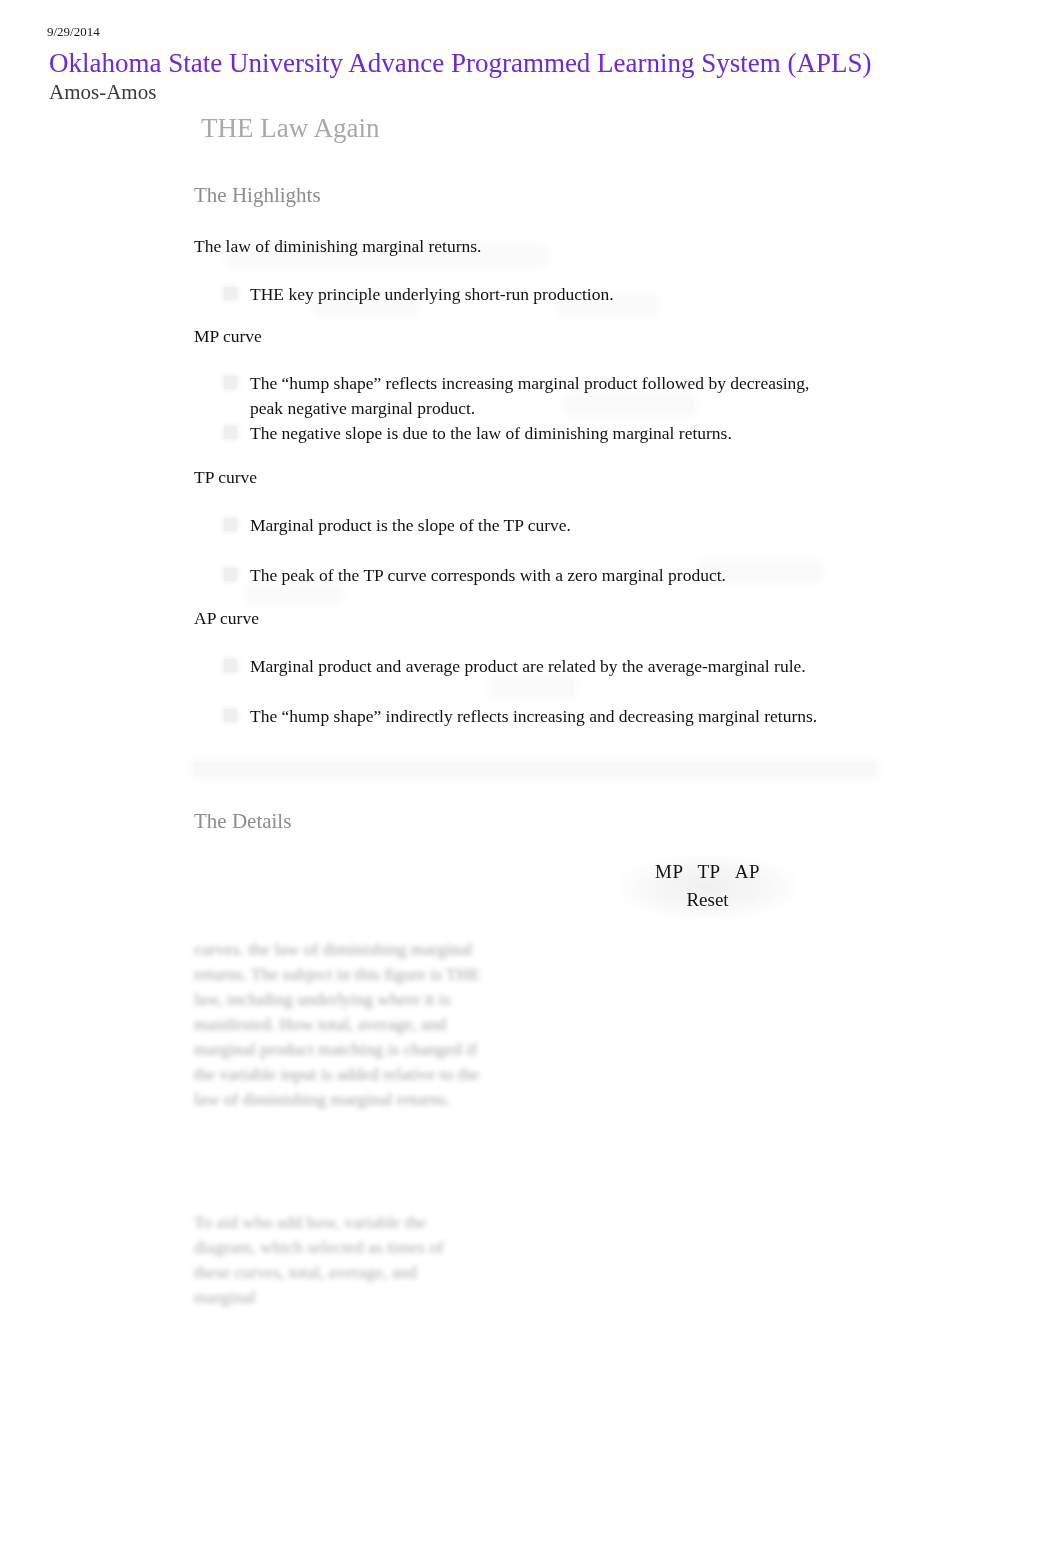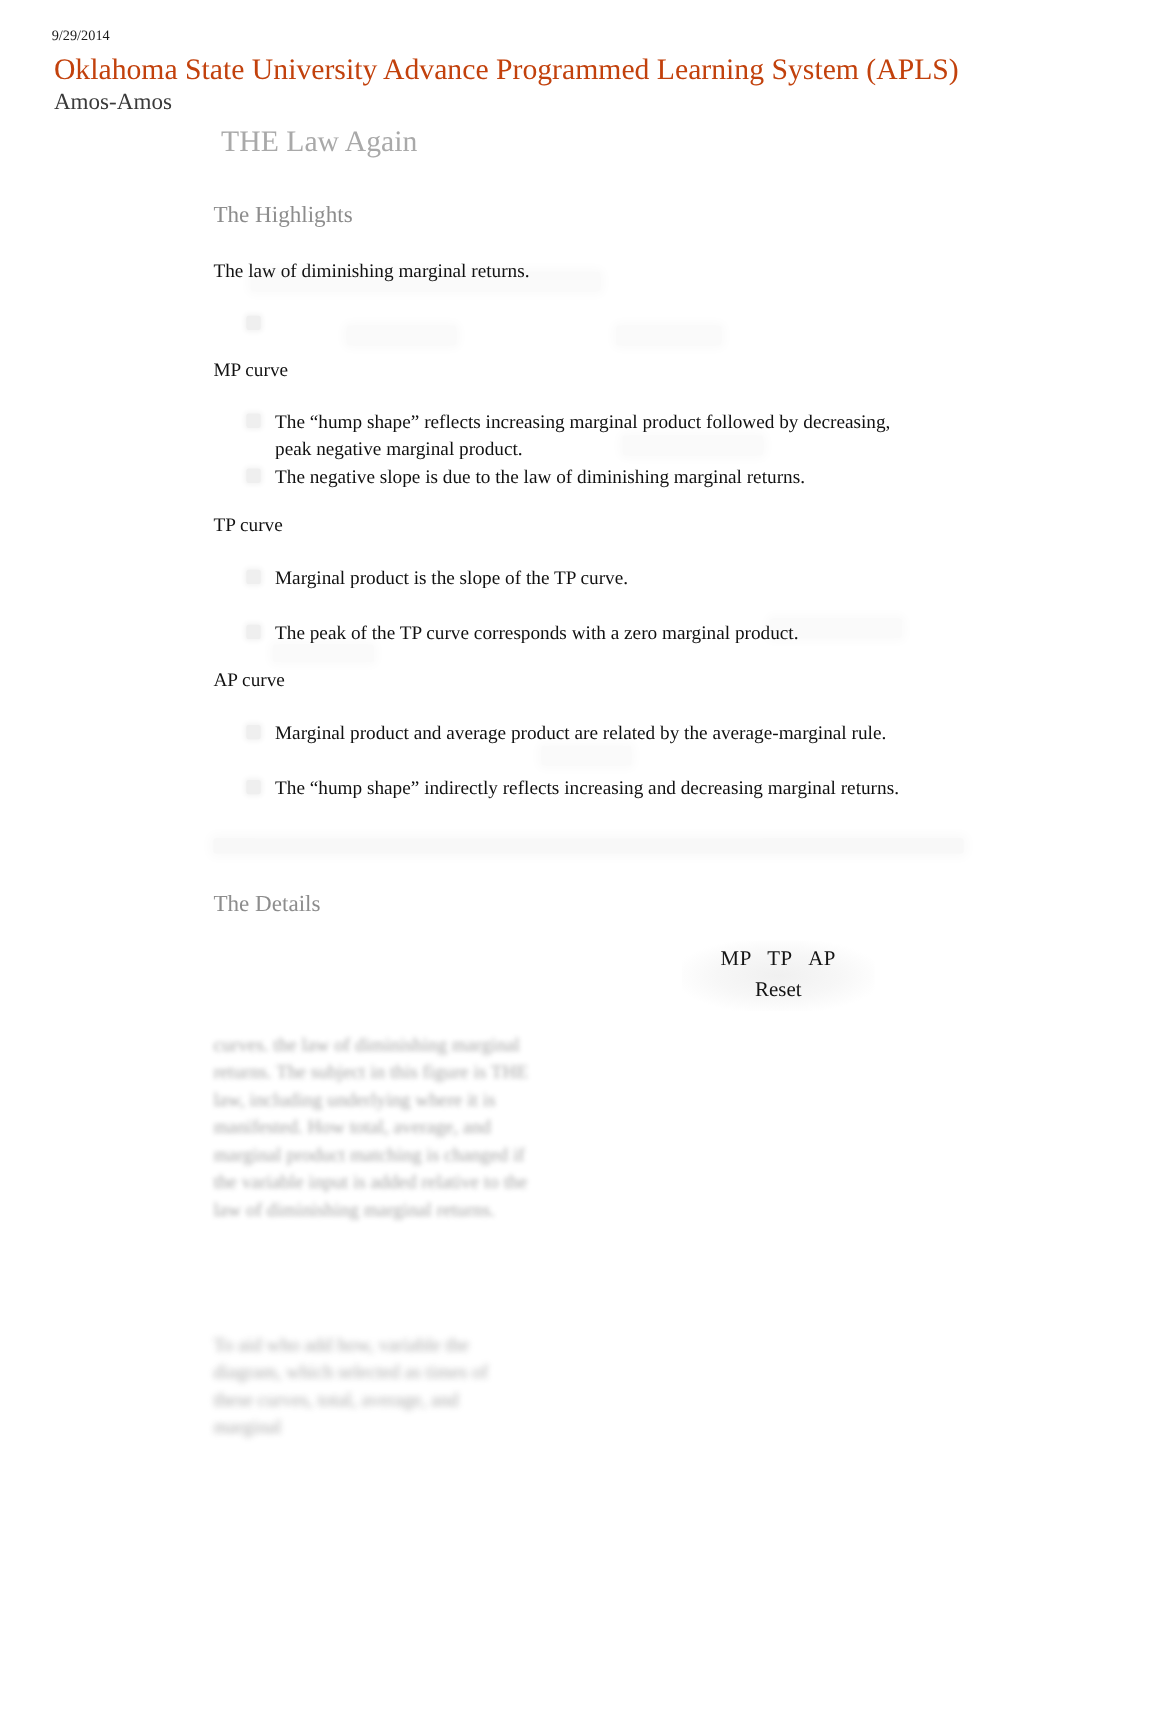--- a/index.html
+++ b/index.html
@@ -41,21 +41,21 @@
     text-align: center;
     white-space: nowrap;
   }
 
   
   .site-title {
     position: absolute;
     left: 49px;
     top: 48px;
     font-size: 27px;
-    color: #c2410c;
+    color: #6d28d9;
     white-space: nowrap;
     letter-spacing: 0px;
   }
   .site-user {
     position: absolute;
     left: 49px;
     top: 80px;
     font-size: 21px;
     color: #3a3a3a;
     white-space: nowrap;
@@ -193,20 +193,21 @@
 
   <div class="section-head" style="left:194px; top:183px;">The Highlights</div>
 
   <div class="ghost" style="left:228px; top:247px; width:318px; height:18px;"></div>
   <div class="lead" style="left:194px; top:234px; width:620px;">The  law of diminishing marginal returns.</div>
 
   <div class="ghost" style="left:315px; top:296px; width:100px; height:18px;"></div>
   <div class="ghost" style="left:560px; top:296px; width:96px; height:18px;"></div>
   <div class="bullet-item" style="left:250px; top:282px; width:600px;">
     <span class="bullet-mark"></span>
+    <span>THE key  principle underlying short-run     production.</span>
   </div>
 
   <div class="curve-label" style="left:194px; top:326px;">MP curve</div>
 
   <div class="ghost" style="left:566px; top:396px; width:128px; height:18px;"></div>
   <div class="bullet-item" style="left:250px; top:371px; width:580px;">
     <span class="bullet-mark"></span>
     <span>The “hump shape” reflects increasing      marginal product followed by decreasing, peak negative marginal product.</span>
   </div>
 

